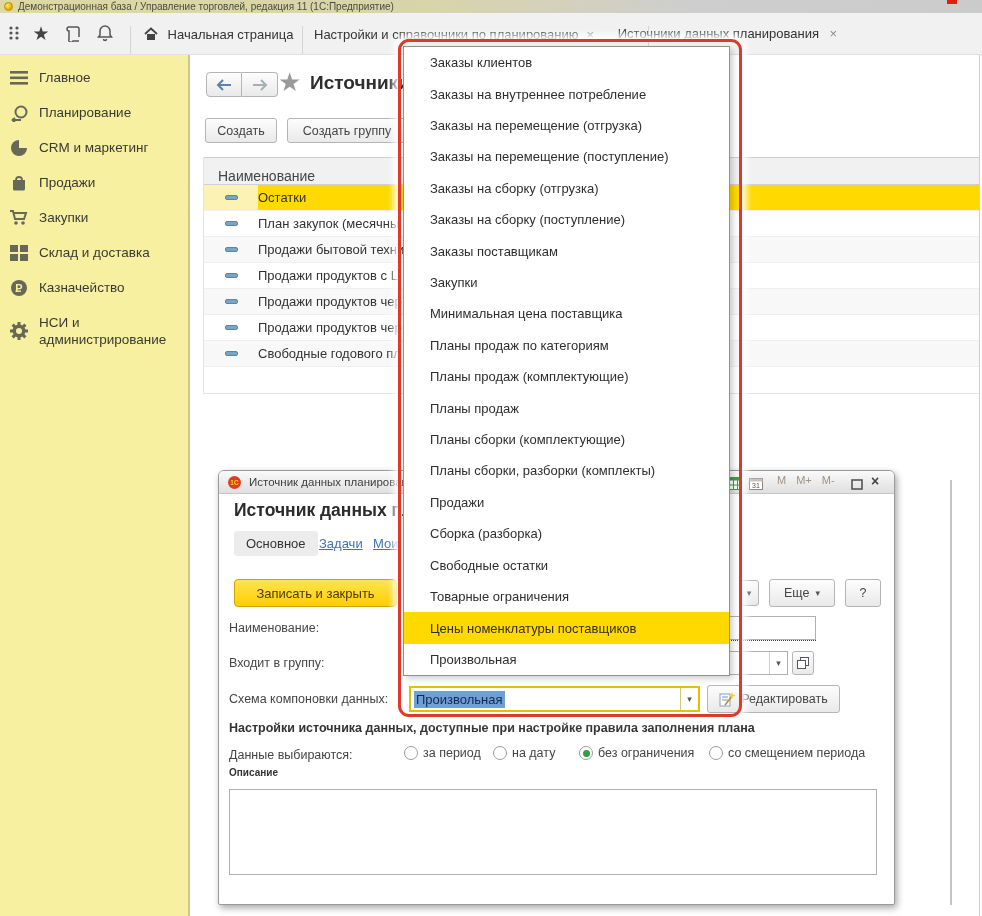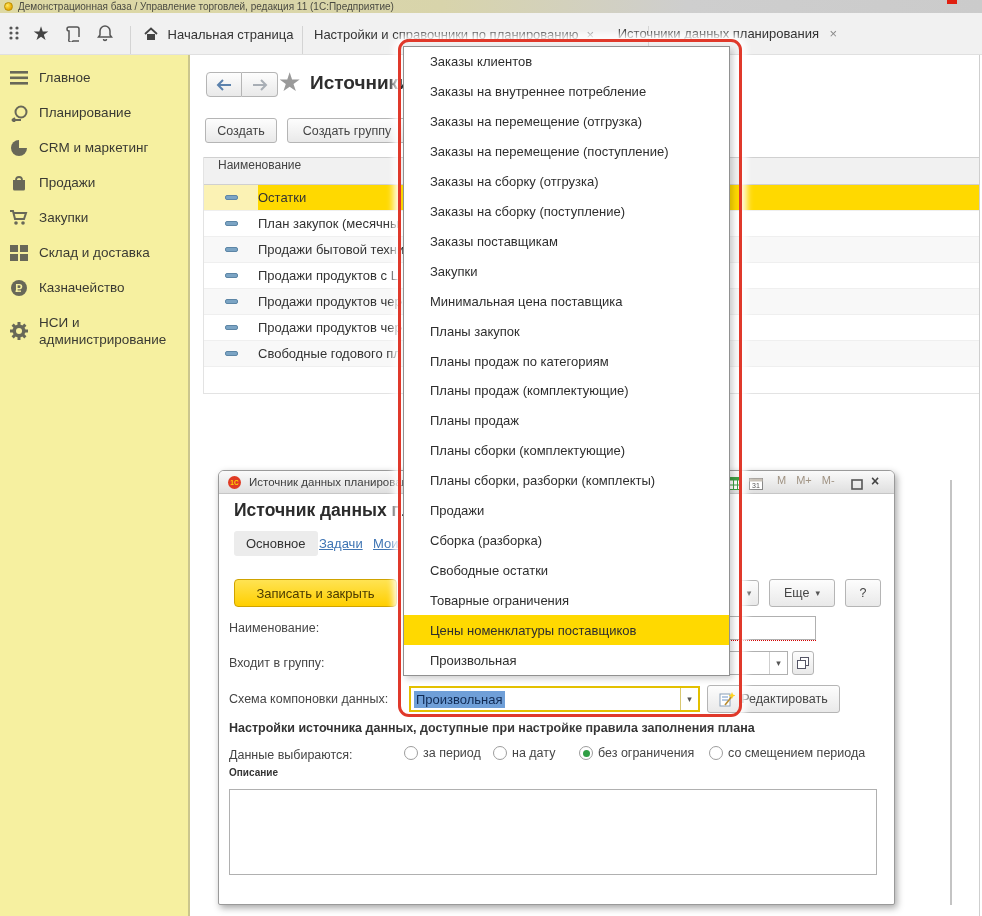--- a/index.html
+++ b/index.html
@@ -40,21 +40,21 @@
   .navbtn{position:absolute;top:17px;width:36px;height:25px;background:linear-gradient(#fdfdfd,#e9e9e9);
     border:1px solid #b5b5b5;box-sizing:border-box;display:flex;align-items:center;justify-content:center;}
   .navbtn.first{border-radius:4px 0 0 4px;}
   .navbtn.last{border-radius:0 4px 4px 0;border-left:none;}
   .big-star{position:absolute;left:88px;top:12px;font-size:26px;color:#9a9a9a;}
   .main-title{position:absolute;left:120px;top:17px;font-size:19px;font-weight:bold;color:#2e2e2e;white-space:nowrap;}
   .btn{background:linear-gradient(#fdfdfd,#e9e9e9);border:1px solid #b5b5b5;border-radius:3px;
     font-size:12.5px;color:#444;display:flex;align-items:center;justify-content:center;box-sizing:border-box;}
   .table{position:absolute;left:13px;top:102px;width:777px;border-left:1px solid #e3e3e3;border-right:1px solid #e9e9e9;box-sizing:border-box;}
   .thead{height:28px;background:#f1f1f1;border-top:1px solid #d0d0d0;border-bottom:1px solid #d0d0d0;
-    display:flex;align-items:flex-start;padding-left:14px;font-size:12px;color:#444;box-sizing:border-box;}
+    display:flex;align-items:flex-end;padding-left:14px;font-size:14px;color:#444;box-sizing:border-box;}
   .trow{height:26px;display:flex;align-items:center;border-bottom:1px solid #efefef;font-size:13px;color:#333;box-sizing:border-box;}
   .trow .iconcell{width:54px;flex:0 0 54px;display:flex;align-items:center;justify-content:center;height:100%;}
   .dash{width:13px;height:5px;border-radius:2px;background:#7ba4c4;border:1px solid #5d86a6;box-sizing:border-box;}
   .trow.alt{background:#f8f8f8;}
   .trow.sel{background:#ffd900;}
   .trow.sel .iconcell{background:#fbf2b4;}
   .table-endline{height:26px;border-bottom:1px solid #e3e3e3;}
 
   
   .bg-edge-right{position:absolute;left:979px;top:55px;width:1px;height:861px;background:#cfcfcf;}
@@ -481,23 +481,20 @@
     <div class="dd-item">
         <span>Заказы поставщикам</span>
       </div>
     <div class="dd-item">
         <span>Закупки</span>
       </div>
     <div class="dd-item">
         <span>Минимальная цена поставщика</span>
       </div>
     <div class="dd-item">
-        <span>Планы закупок</span>
-      </div>
-    <div class="dd-item">
         <span>Планы продаж по категориям</span>
       </div>
     <div class="dd-item">
         <span>Планы продаж (комплектующие)</span>
       </div>
     <div class="dd-item">
         <span>Планы продаж</span>
       </div>
     <div class="dd-item">
         <span>Планы сборки (комплектующие)</span>

